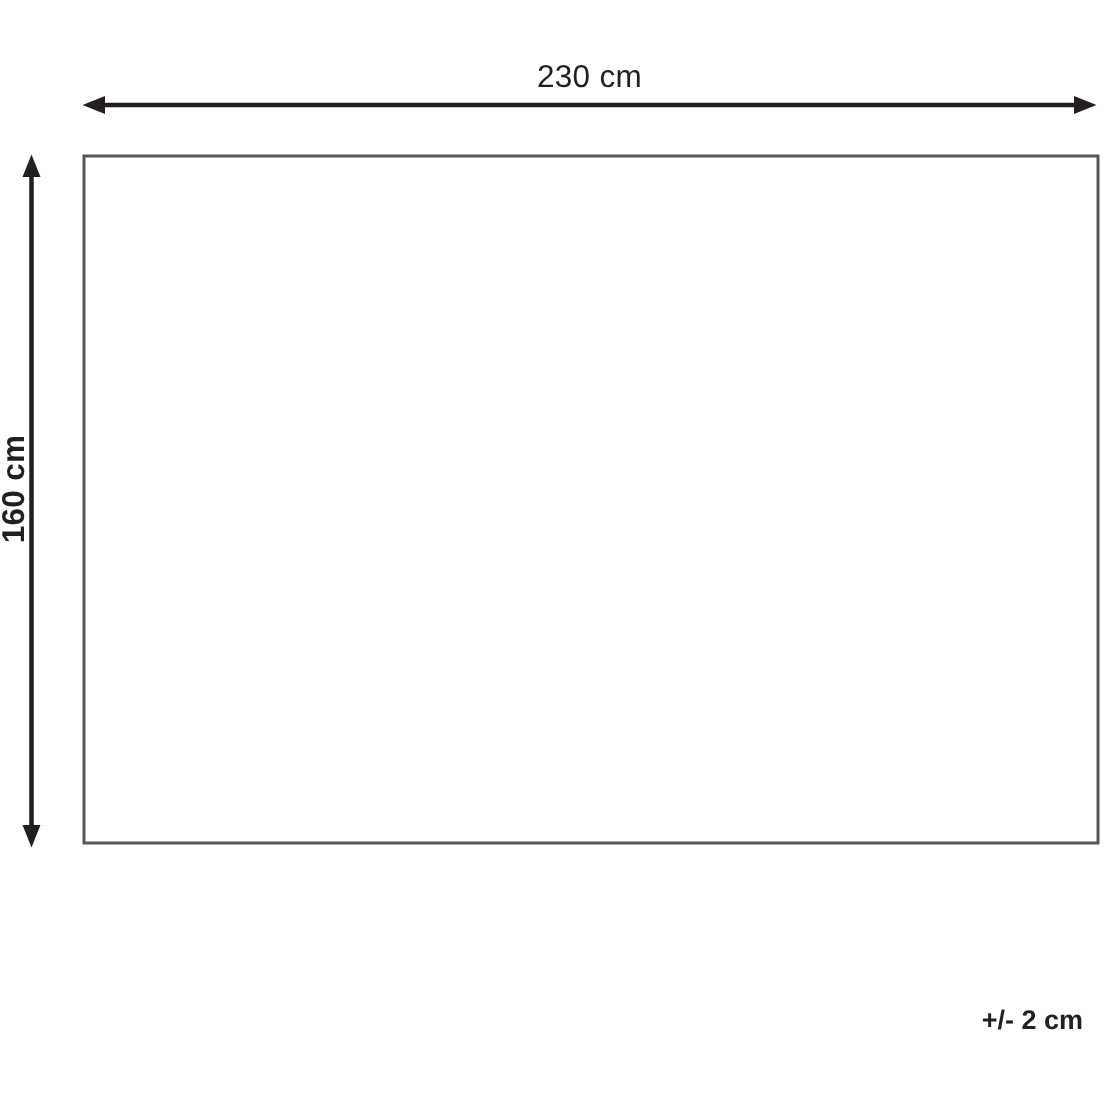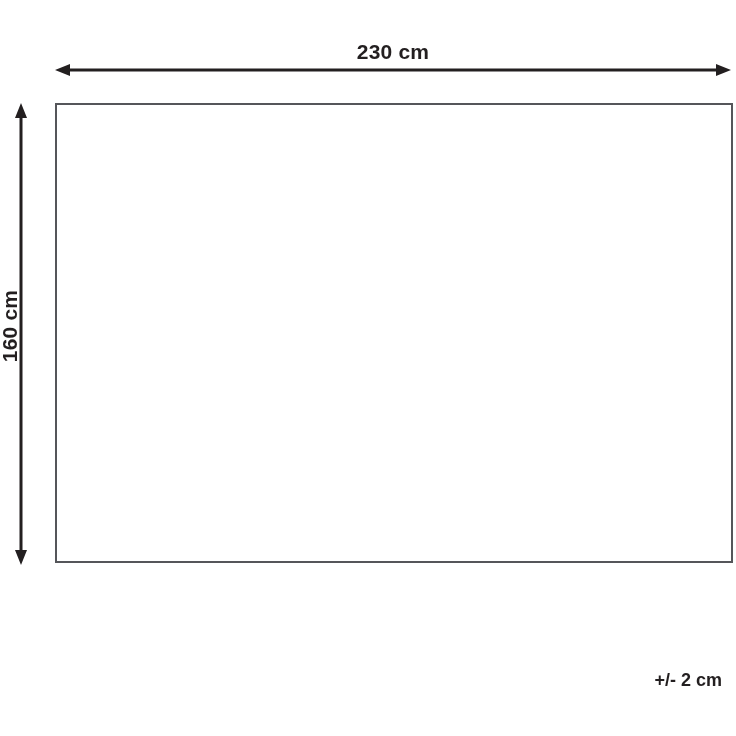--- a/index.html
+++ b/index.html
@@ -20,21 +20,21 @@
     background: var(--background);
     overflow: hidden;
   }
   .width-label {
     position: absolute;
     left: 55px;
     top: 40px;
     width: 676px;
     text-align: center;
     font-size: 21px;
-    font-weight: bold;
+    font-weight: normal;
     color: var(--text);
     letter-spacing: 0.2px;
   }
   .h-arrow {
     position: absolute;
     left: 55px;
     top: 62px;
     width: 676px;
     height: 16px;
     color: var(--arrow);

